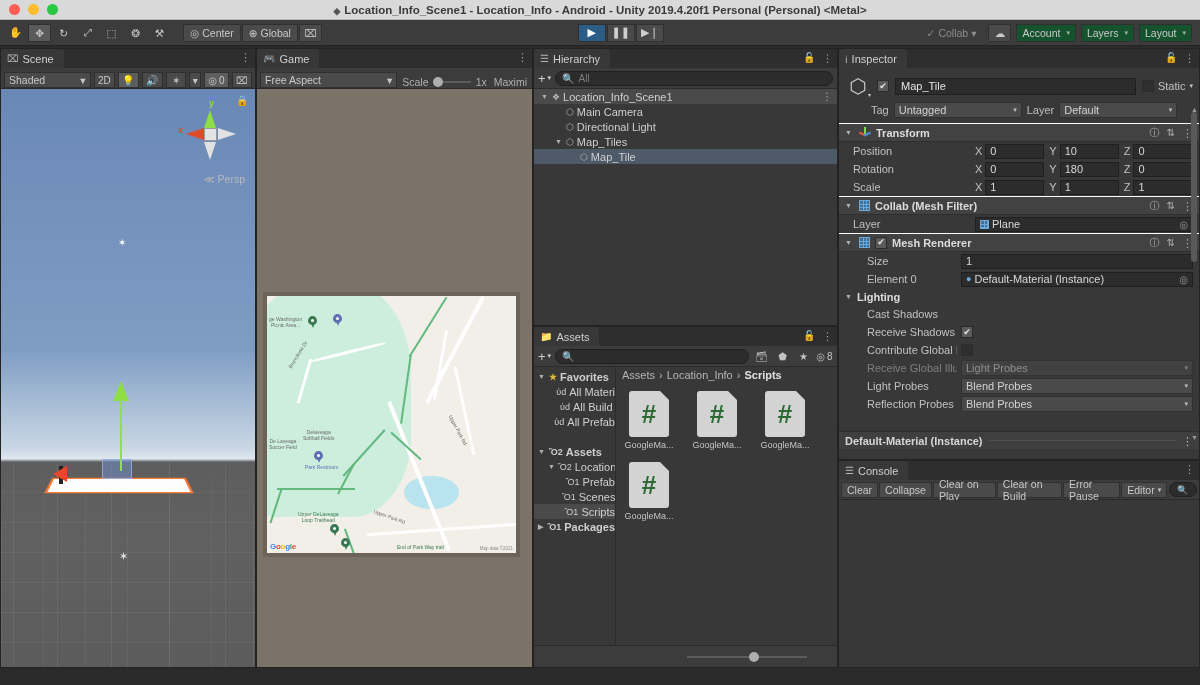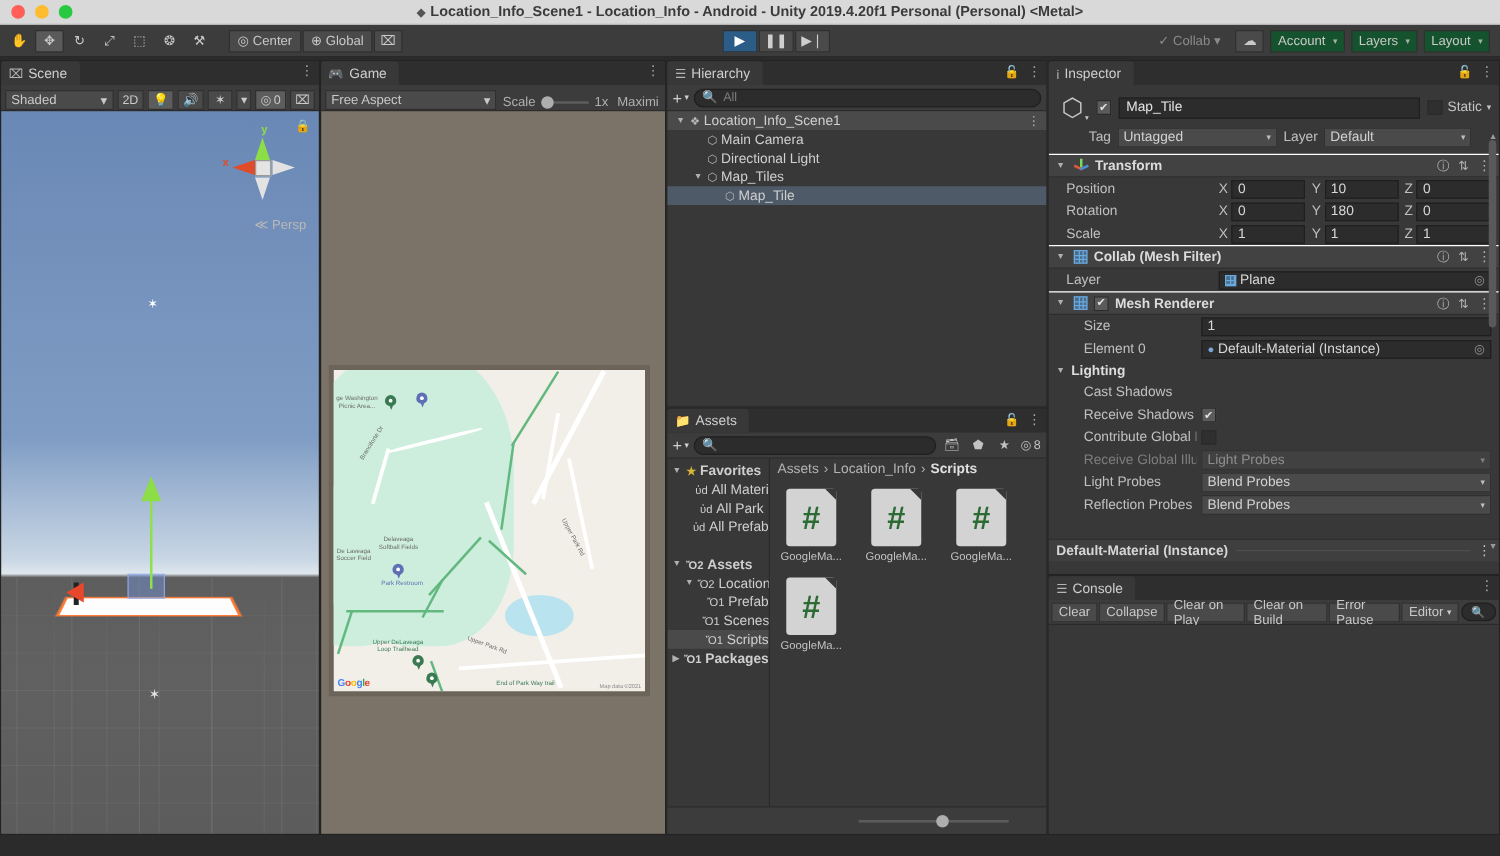--- a/index.html
+++ b/index.html
@@ -692,21 +692,21 @@
             <span>Favorites</span>
           </div>
           <div class="t-row" style="padding-left: 14px;">
             <span class="fold"></span>
             <span class="ico" style="color:#cfcfcf">ὐd</span>
             <span>All Materi</span>
           </div>
           <div class="t-row" style="padding-left: 14px;">
             <span class="fold"></span>
             <span class="ico" style="color:#cfcfcf">ὐd</span>
-            <span>All Park</span>
+            <span>All Build</span>
           </div>
           <div class="t-row" style="padding-left: 14px;">
             <span class="fold"></span>
             <span class="ico" style="color:#cfcfcf">ὐd</span>
             <span>All Prefab</span>
           </div>
           <div class="t-row" style="padding-left: 3px;">
             <span class="fold"></span>
             <span class="ico" style="color:#cfcfcf"></span>
             <span></span>

